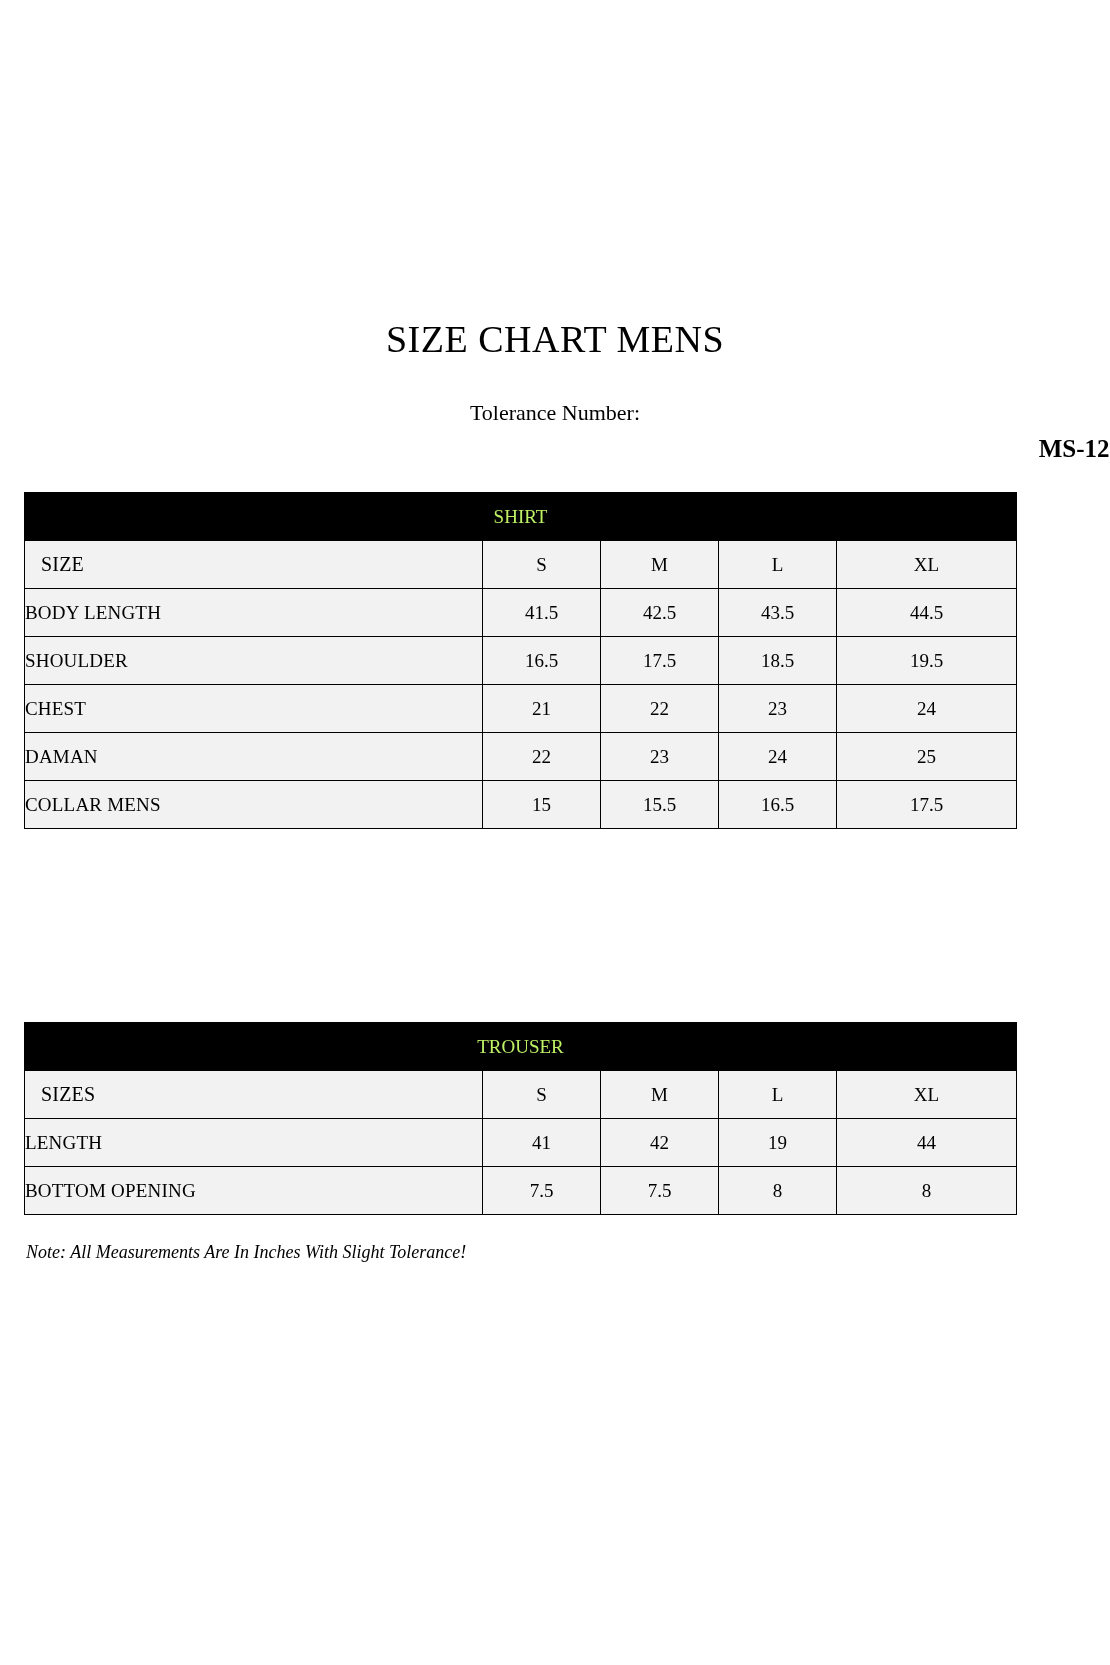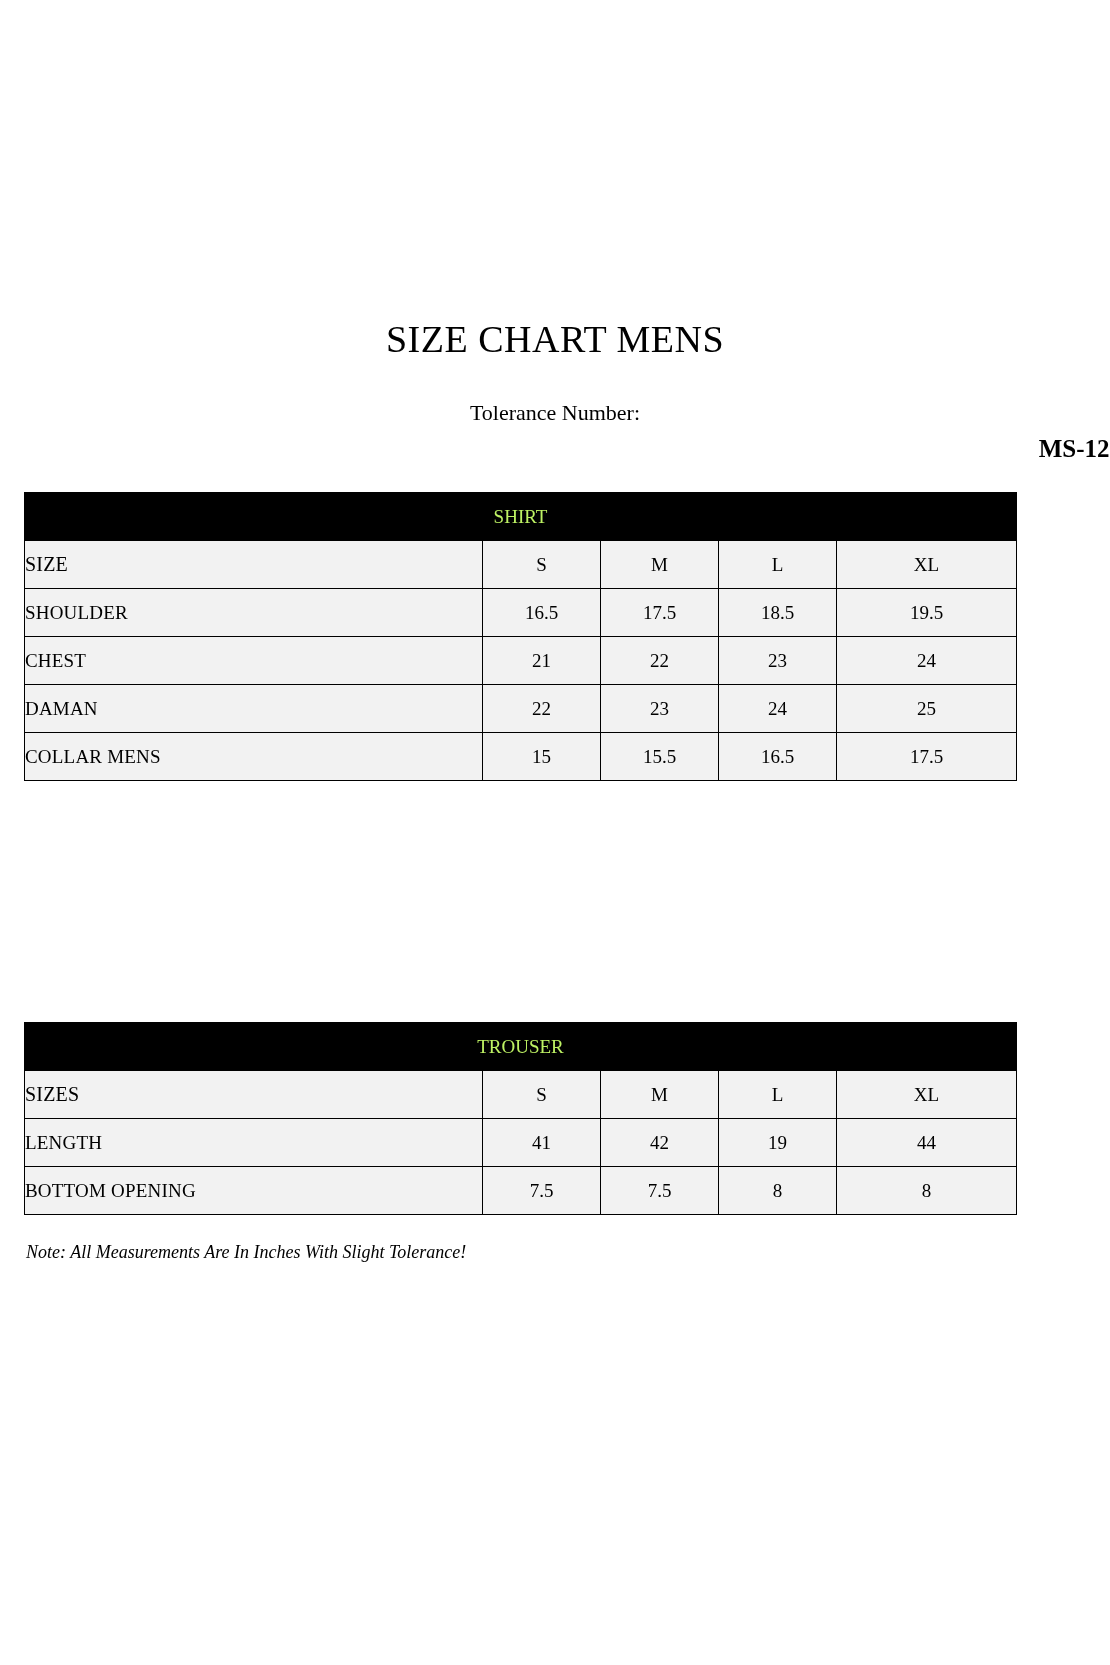--- a/index.html
+++ b/index.html
@@ -77,21 +77,21 @@
     border: 1px solid #000000;
   }
   .hdr td {
     font-size: 21px;
     font-weight: bold;
     text-align: center;
     height: 48px;
   }
   .hdr td.lbl {
     text-align: left;
-    padding-left: 0;
+    padding-left: 16px;
     font-size: 20px;
   }
   td.lbl {
     text-align: left;
     padding-left: 8px;
     font-size: 19px;
     letter-spacing: 0.2px;
   }
   td.val {
     text-align: center;
@@ -136,20 +136,27 @@
         <td colspan="5">SHIRT</td>
       </tr>
       <tr class="hdr">
         <td class="lbl">SIZE</td>
         <td>S</td>
         <td>M</td>
         <td>L</td>
         <td>XL</td>
       </tr>
       <tr>
+        <td class="lbl">BODY LENGTH</td>
+        <td class="val">41.5</td>
+        <td class="val">42.5</td>
+        <td class="val">43.5</td>
+        <td class="val">44.5</td>
+      </tr>
+      <tr>
         <td class="lbl">SHOULDER</td>
         <td class="val">16.5</td>
         <td class="val">17.5</td>
         <td class="val">18.5</td>
         <td class="val">19.5</td>
       </tr>
       <tr>
         <td class="lbl">CHEST</td>
         <td class="val">21</td>
         <td class="val">22</td>

